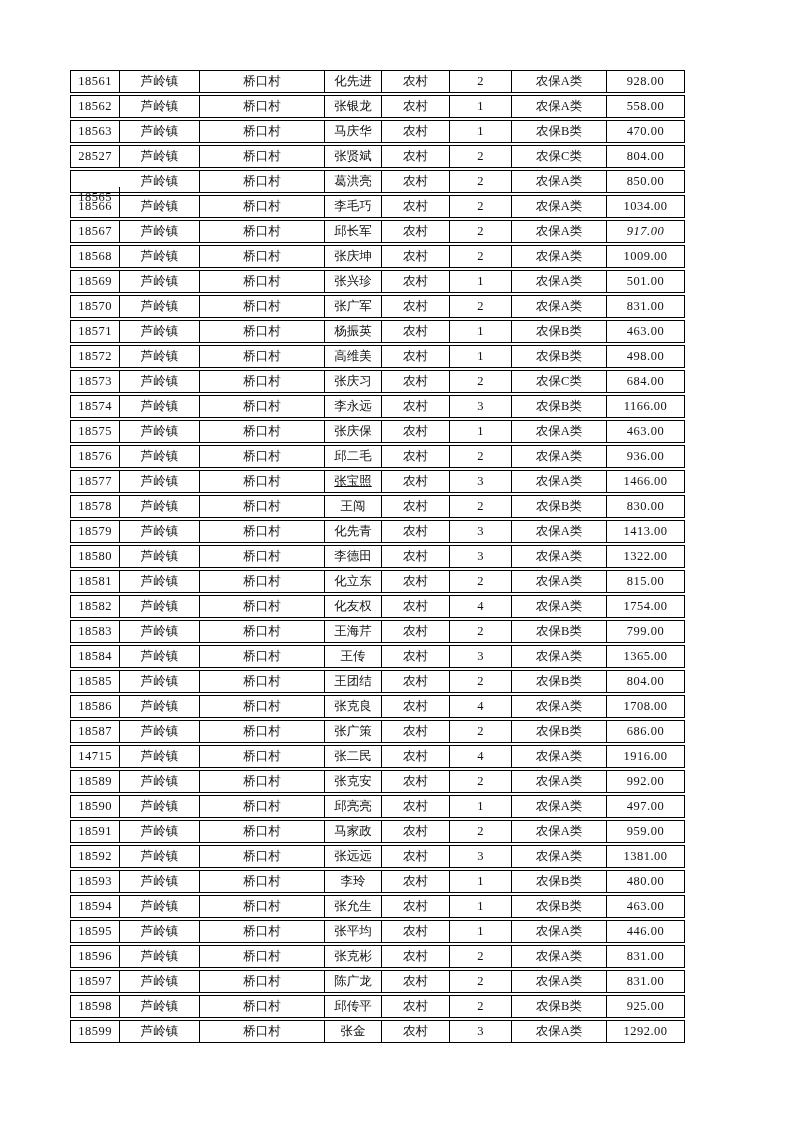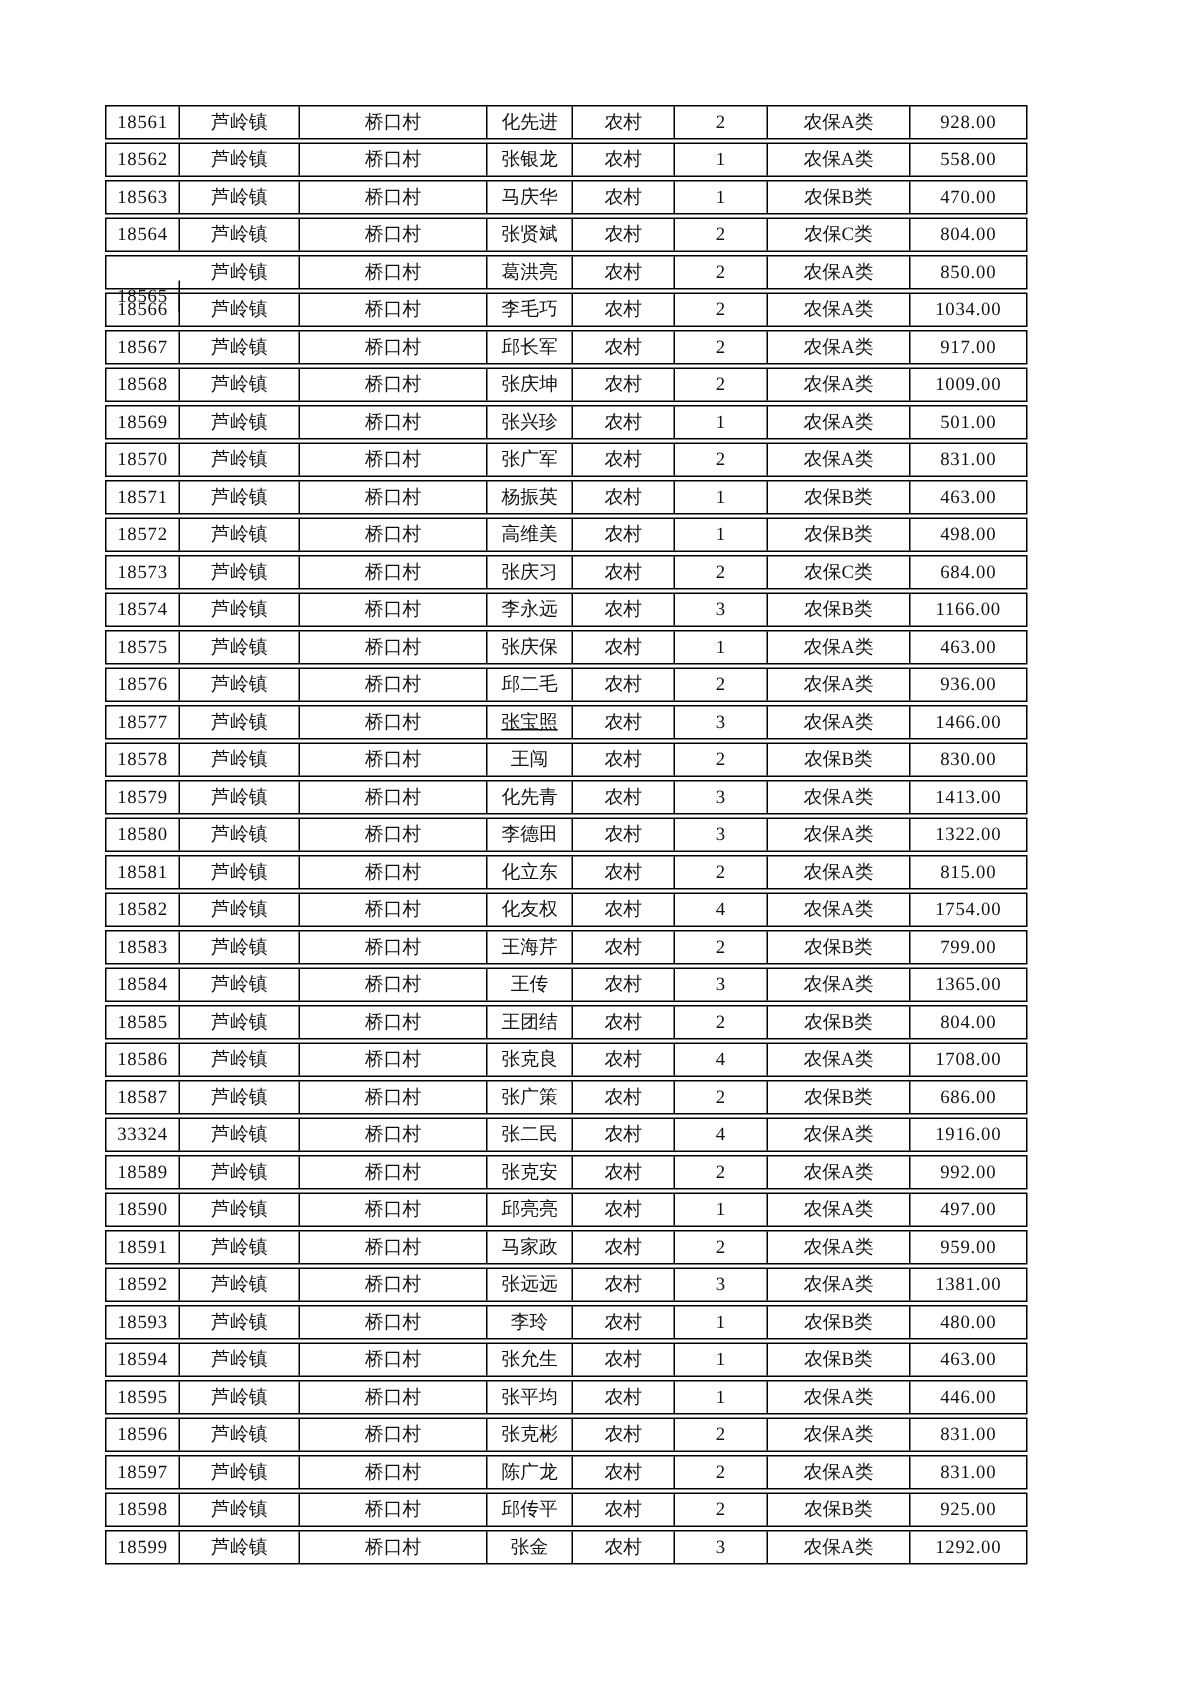--- a/index.html
+++ b/index.html
@@ -87,21 +87,21 @@
         <div class="t-cell num" style="flex: 0 0 49px;">18563</div>
         <div class="t-cell" style="flex: 0 0 80px;">芦岭镇</div>
         <div class="t-cell" style="flex: 0 0 125px;">桥口村</div>
         <div class="t-cell" style="flex: 0 0 57px;">马庆华</div>
         <div class="t-cell" style="flex: 0 0 68px;">农村</div>
         <div class="t-cell num" style="flex: 0 0 62px;">1</div>
         <div class="t-cell" style="flex: 0 0 95px;">农保B类</div>
         <div class="t-cell num" style="flex: 0 0 77px;">470.00</div>
       </div>
       <div class="t-row">
-        <div class="t-cell num" style="flex: 0 0 49px;">18564</div>
+        <div class="t-cell num" style="flex: 0 0 49px;">28527</div>
         <div class="t-cell" style="flex: 0 0 80px;">芦岭镇</div>
         <div class="t-cell" style="flex: 0 0 125px;">桥口村</div>
         <div class="t-cell" style="flex: 0 0 57px;">张贤斌</div>
         <div class="t-cell" style="flex: 0 0 68px;">农村</div>
         <div class="t-cell num" style="flex: 0 0 62px;">2</div>
         <div class="t-cell" style="flex: 0 0 95px;">农保C类</div>
         <div class="t-cell num" style="flex: 0 0 77px;">804.00</div>
       </div>
       <div class="t-row">
         <div class="t-cell num" style="flex: 0 0 49px; margin-top: 16px;">18565</div>
@@ -124,21 +124,21 @@
         <div class="t-cell num" style="flex: 0 0 77px;">1034.00</div>
       </div>
       <div class="t-row">
         <div class="t-cell num" style="flex: 0 0 49px;">18567</div>
         <div class="t-cell" style="flex: 0 0 80px;">芦岭镇</div>
         <div class="t-cell" style="flex: 0 0 125px;">桥口村</div>
         <div class="t-cell" style="flex: 0 0 57px;">邱长军</div>
         <div class="t-cell" style="flex: 0 0 68px;">农村</div>
         <div class="t-cell num" style="flex: 0 0 62px;">2</div>
         <div class="t-cell" style="flex: 0 0 95px;">农保A类</div>
-        <div class="t-cell num" style="flex: 0 0 77px;">917.00</div>
+        <div class="t-cell num" style="flex: 0 0 77px; font-style: italic;">917.00</div>
       </div>
       <div class="t-row">
         <div class="t-cell num" style="flex: 0 0 49px;">18568</div>
         <div class="t-cell" style="flex: 0 0 80px;">芦岭镇</div>
         <div class="t-cell" style="flex: 0 0 125px;">桥口村</div>
         <div class="t-cell" style="flex: 0 0 57px;">张庆坤</div>
         <div class="t-cell" style="flex: 0 0 68px;">农村</div>
         <div class="t-cell num" style="flex: 0 0 62px;">2</div>
         <div class="t-cell" style="flex: 0 0 95px;">农保A类</div>
         <div class="t-cell num" style="flex: 0 0 77px;">1009.00</div>
@@ -327,21 +327,21 @@
         <div class="t-cell num" style="flex: 0 0 49px;">18587</div>
         <div class="t-cell" style="flex: 0 0 80px;">芦岭镇</div>
         <div class="t-cell" style="flex: 0 0 125px;">桥口村</div>
         <div class="t-cell" style="flex: 0 0 57px;">张广策</div>
         <div class="t-cell" style="flex: 0 0 68px;">农村</div>
         <div class="t-cell num" style="flex: 0 0 62px;">2</div>
         <div class="t-cell" style="flex: 0 0 95px;">农保B类</div>
         <div class="t-cell num" style="flex: 0 0 77px;">686.00</div>
       </div>
       <div class="t-row">
-        <div class="t-cell num" style="flex: 0 0 49px;">33324</div>
+        <div class="t-cell num" style="flex: 0 0 49px;">14715</div>
         <div class="t-cell" style="flex: 0 0 80px;">芦岭镇</div>
         <div class="t-cell" style="flex: 0 0 125px;">桥口村</div>
         <div class="t-cell" style="flex: 0 0 57px;">张二民</div>
         <div class="t-cell" style="flex: 0 0 68px;">农村</div>
         <div class="t-cell num" style="flex: 0 0 62px;">4</div>
         <div class="t-cell" style="flex: 0 0 95px;">农保A类</div>
         <div class="t-cell num" style="flex: 0 0 77px;">1916.00</div>
       </div>
       <div class="t-row">
         <div class="t-cell num" style="flex: 0 0 49px;">18589</div>

